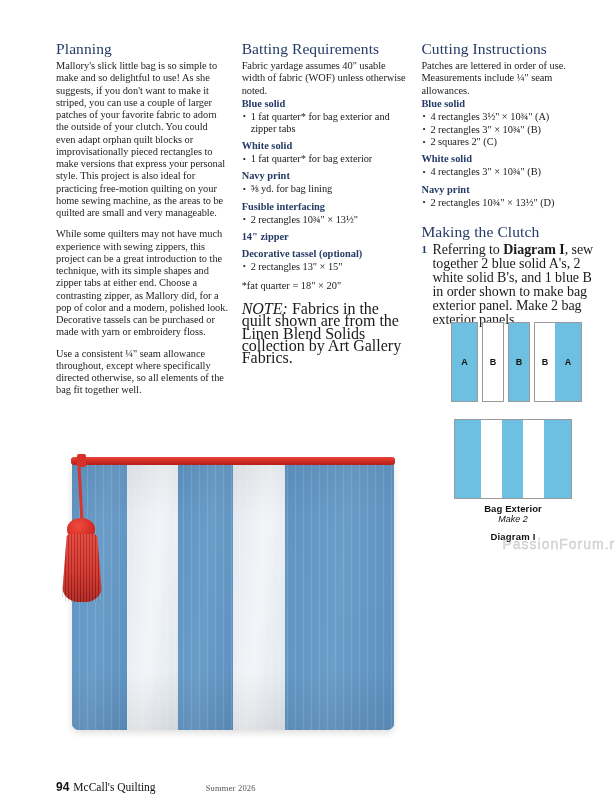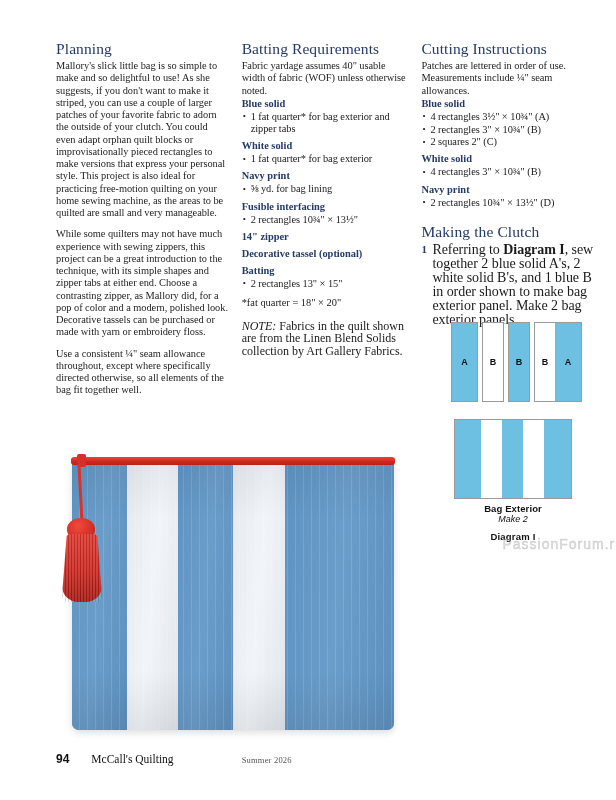--- a/index.html
+++ b/index.html
@@ -87,21 +87,21 @@
     font-size: 9px;
     color: #1d1d1d;
   }
 
   p.footnote {
     font-size: 10.4px;
     line-height: 12.2px;
     margin: 7px 0 0 0;
   }
   p.note {
-    font-size: 12px;
+    font-size: 16px;
     line-height: 12.2px;
     margin: 11px 0 0 0;
   }
   p.note .ital { font-style: italic; }
 
   
   .step {
     display: flex;
     margin-top: 2px;
   }
@@ -252,24 +252,24 @@
     content: "";
     position: absolute; inset: 0;
     background-image: repeating-linear-gradient(90deg,
       rgba(0,0,0,0.14) 0px, rgba(0,0,0,0.14) 1px,
       rgba(255,255,255,0.10) 1px, rgba(255,255,255,0.10) 3px);
   }
 
   
   #footer {
     position: absolute;
-    left: 38px; top: 752px;
+    left: 38px; top: 780px;
     display: flex;
     align-items: baseline;
-    gap: 22px;
+    gap: 4px;
   }
   #footer .pg {
     font-family: "Liberation Sans", sans-serif;
     font-size: 12px; font-weight: bold; color: #111;
   }
   #footer .mag {
     font-size: 11.5px; color: #111;
   }
   #footer .iss {
     font-size: 8.5px; color: #555; margin-left: 6px;
@@ -323,21 +323,20 @@
 
       <h3 class="subhead">Fusible interfacing</h3>
       <ul class="blist">
         <li>2 rectangles 10¾" × 13½"</li>
       </ul>
 
       <h3 class="subhead">14" zipper</h3>
 
       <h3 class="subhead">Decorative tassel (optional)</h3>
 
-      <h3 class="subhead">Batting</h3>
       <ul class="blist">
         <li>2 rectangles 13" × 15"</li>
       </ul>
 
       <p class="footnote">*fat quarter = 18" × 20"</p>
 
       <p class="note"><span class="ital">NOTE:</span><span> Fabrics in the quilt shown are from the Linen Blend Solids collection by Art Gallery Fabrics.</span></p>
     </div>
 
     <div class="col c3">

